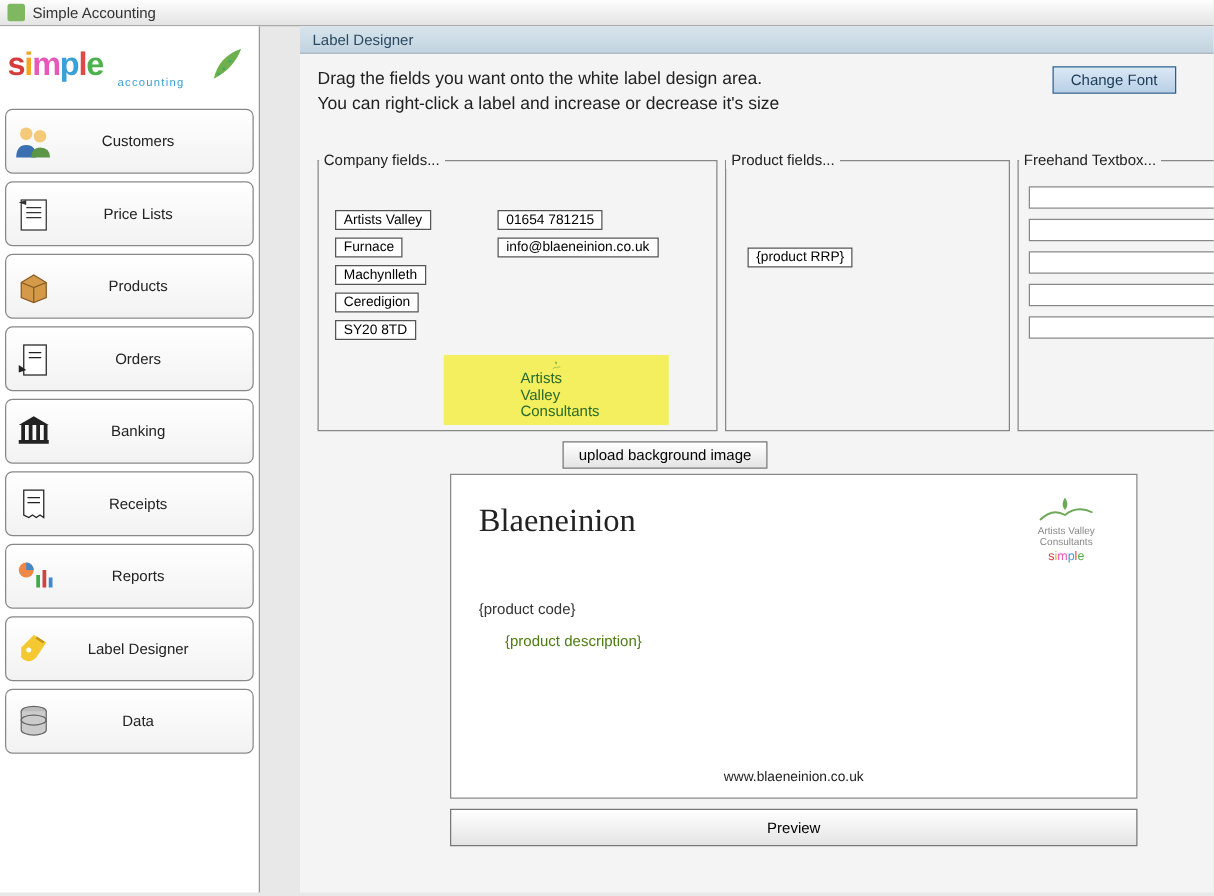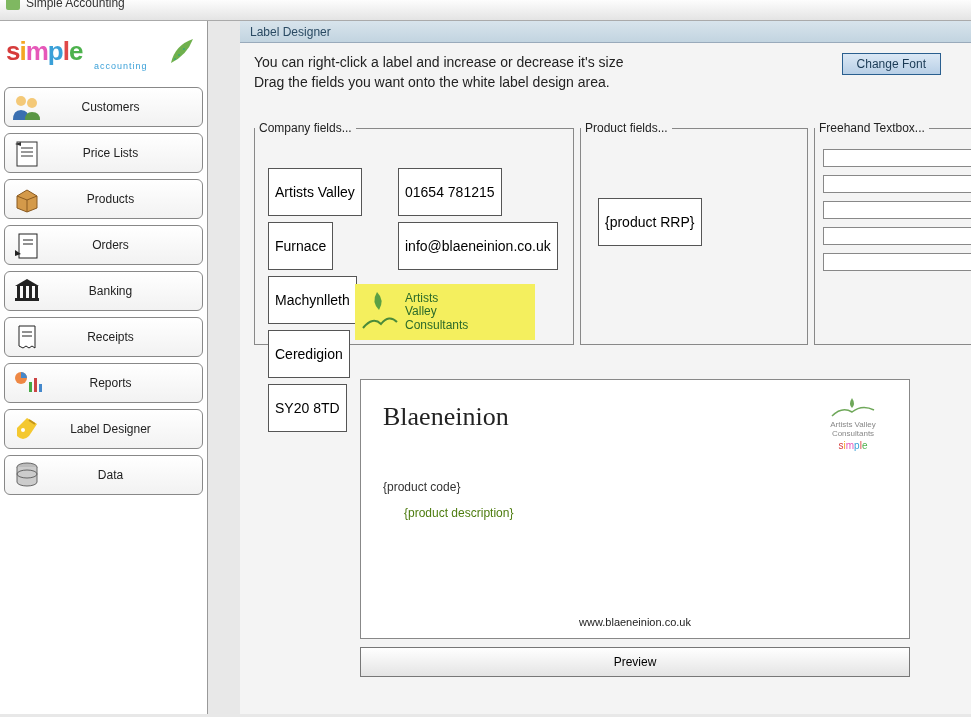--- a/index.html
+++ b/index.html
@@ -1,43 +1,43 @@
 <!DOCTYPE html>
 <html><head>
 <meta charset="utf-8">
 <style>
 * { box-sizing: border-box; margin: 0; padding: 0; }
 body { font-family: Arial, sans-serif; font-size: 12px; background: #e8e8e8; width: 971px; height: 717px; overflow: hidden; }
-.titlebar { height: 17px; background: linear-gradient(#fdfdfd,#e4e4e4); border-bottom: 1px solid #aaa; display: flex; align-items: flex-end; padding: 10px 6px; font-size: 12px; color: #333; }
+.titlebar { height: 17px; background: linear-gradient(#fdfdfd,#e4e4e4); border-bottom: 1px solid #aaa; display: flex; align-items: center; padding: 10px 6px; font-size: 12px; color: #333; }
 .titlebar .ticon { width: 14px; height: 14px; background: #7fb861; border-radius: 2px; margin-right: 6px; }
 .main { display: flex; height: 693px; gap: 32px; }
 .sidebar { width: 208px; background: #fff; border-right: 1px solid #999; display: flex; flex-direction: column; }
 .logo { height: 60px; padding: 4px 6px; display: flex; align-items: center; gap: 2px; position: relative; }
 .logo-text { font-size: 26px; font-weight: bold; letter-spacing: -1px; }
 .lc1{color:#d63b3b}.lc2{color:#f4a623}.lc3{color:#e658b9}.lc4{color:#3aa0d8}.lc5{color:#e04848}.lc6{color:#4db24d}
 .logo-sub { position: absolute; top: 40px; left: 94px; font-size: 9px; color: #3aa0d8; letter-spacing: 1px; }
 .logo-leaf { width: 36px; height: 36px; margin-left: auto; }
 .nav { padding: 6px 4px; display: flex; flex-direction: column; gap: 6px; }
-.nav-item { display: flex; align-items: center; height: 40px; border: 1px solid #888; border-radius: 6px; background: linear-gradient(#fff,#f2f2f2); cursor: pointer; }
+.nav-item { display: flex; align-items: center; height: 52px; border: 1px solid #888; border-radius: 6px; background: linear-gradient(#fff,#f2f2f2); cursor: pointer; }
 .nav-icon { width: 44px; height: 36px; display: flex; align-items: center; justify-content: center; }
 .nav-label { flex: 1; text-align: center; padding-right: 30px; font-size: 12px; color: #222; }
 .content { flex: 1; background: #f4f4f4; position: relative; }
 .panel-header { height: 22px; background: linear-gradient(#d8e4ec,#c2d4e0); border-bottom: 1px solid #9ab; display: flex; align-items: center; padding: 0 10px; color: #2a4a63; font-size: 12px; }
 .panel-body { padding: 10px 14px; }
 .instructions { font-size: 14px; color: #222; line-height: 1.4; }
 .change-font { position: absolute; top: 32px; right: 30px; padding: 3px 14px; background: linear-gradient(#dbe8f5,#b8cfe6); border: 1px solid #2a5f8f; color: #1a3a55; font-size: 12px; cursor: pointer; }
 fieldset { border: 1px solid #888; font-size: 12px; position: absolute; }
 legend { padding: 0 4px; color: #222; }
 .fs-company { top: 100px; left: 14px; width: 320px; height: 224px; }
 .fs-product { top: 100px; left: 340px; width: 228px; height: 224px; }
 .fs-freehand { top: 100px; left: 574px; width: 170px; height: 224px; }
-.chip { display: inline-block; border: 1px solid #555; background: #fff; padding: 15px 6px; margin: 3px; font-size: 14px; cursor: move; }
+.chip { display: inline-block; border: 1px solid #555; background: #fff; padding: 1px 6px; margin: 3px; font-size: 11px; cursor: move; }
 .company-col1 { position: absolute; top: 30px; left: 10px; display: flex; flex-direction: column; align-items: flex-start; }
 .company-col2 { position: absolute; top: 30px; left: 140px; display: flex; flex-direction: column; align-items: flex-start; }
-.company-logo { position: absolute; bottom: 4px; left: 100px; width: 180px; height: 56px; background: #f4ef5e; display: flex; align-items: center; padding: 4px; }
+.company-logo { position: absolute; bottom: 4px; left: 100px; width: 180px; height: 56px; background: #f4ef5e; display: flex; align-items: center; padding: 4px; flex-direction: column; }
 .company-logo-text { font-size: 12px; color: #2a6a2a; line-height: 1.1; margin-left: 6px; }
 .product-chip { position: absolute; top: 60px; left: 14px; }
 .freehand-inputs { padding: 14px 8px; display: flex; flex-direction: column; gap: 8px; }
 .freehand-inputs input { height: 18px; border: 1px solid #888; font-size: 11px; padding: 0 2px; }
 .upload-btn { position: absolute; top: 332px; left: 210px; padding: 3px 12px; background: linear-gradient(#fff,#e4e4e4); border: 1px solid #777; font-size: 12px; cursor: pointer; }
 .canvas { position: absolute; top: 358px; left: 120px; width: 550px; height: 260px; background: #fff; border: 1px solid #888; }
 .cv-title { position: absolute; top: 22px; left: 22px; font-size: 26px; font-family: Georgia, serif; color: #222; }
 .cv-logo { position: absolute; top: 16px; right: 16px; width: 80px; height: 60px; font-size: 8px; color: #888; text-align: center; }
 .cv-pcode { position: absolute; top: 100px; left: 22px; font-size: 12px; color: #333; }
 .cv-pdesc { position: absolute; top: 126px; left: 43px; font-size: 12px; color: #4d7c0f; }
@@ -165,22 +165,22 @@
           </span>
           <span class="nav-label">Data</span>
         </div>
       </div>
   </div>
 
   <div class="content">
     <div class="panel-header">Label Designer</div>
     <div class="panel-body">
       <div class="instructions">
+        <div>Drag the fields you want onto the white label design area.</div>
         <div>You can right-click a label and increase or decrease it's size</div>
-        <div>Drag the fields you want onto the white label design area.</div>
       </div>
     </div>
     <button class="change-font">Change Font</button>
 
     <fieldset class="fs-company">
       <legend>Company fields...</legend>
       <div class="company-col1" id="comp-col1">
           <span class="chip">Artists Valley</span>
           <span class="chip">Furnace</span>
           <span class="chip">Machynlleth</span>
@@ -213,20 +213,21 @@
       <legend>Freehand Textbox...</legend>
       <div class="freehand-inputs" id="freehand-inputs">
           <input type="text" style="">
           <input type="text" style="">
           <input type="text" style="">
           <input type="text" style="">
           <input type="text" style="">
         </div>
     </fieldset>
 
+    <button class="upload-btn">upload background image</button>
 
     <div class="canvas">
       <div class="cv-title">Blaeneinion</div>
       <div class="cv-logo">
         <svg width="50" height="24" viewBox="0 0 50 24" style="margin:0 auto">
             <path d="M4 20 Q14 10 24 16 Q34 8 46 14" stroke="#6fa85a" stroke-width="1.5" fill="none"></path>
             <path d="M24 2 Q20 8 24 12 Q28 8 24 2" fill="#6fa85a"></path>
           </svg>
         <div>Artists Valley Consultants</div>
         <div style="font-size:10px;margin-top:2px"><span class="lc1">s</span><span class="lc2">i</span><span class="lc3">m</span><span class="lc4">p</span><span class="lc5">l</span><span class="lc6">e</span></div>

